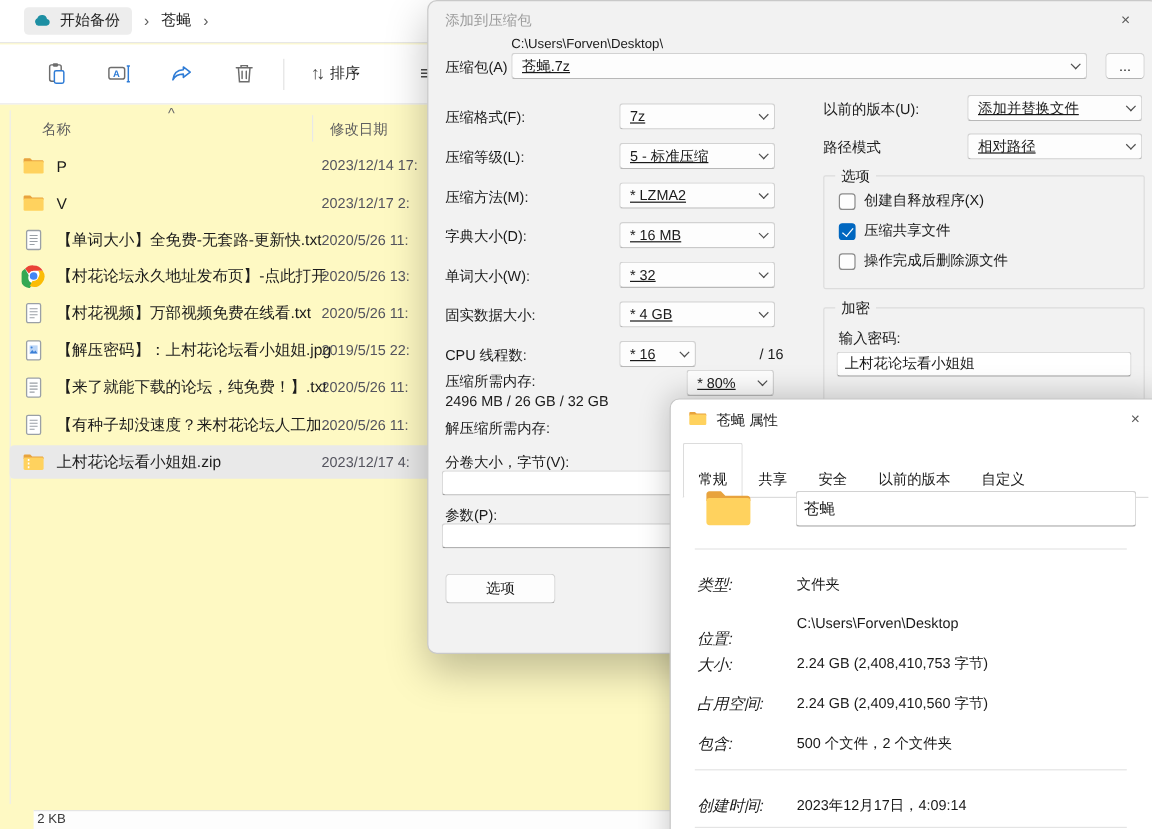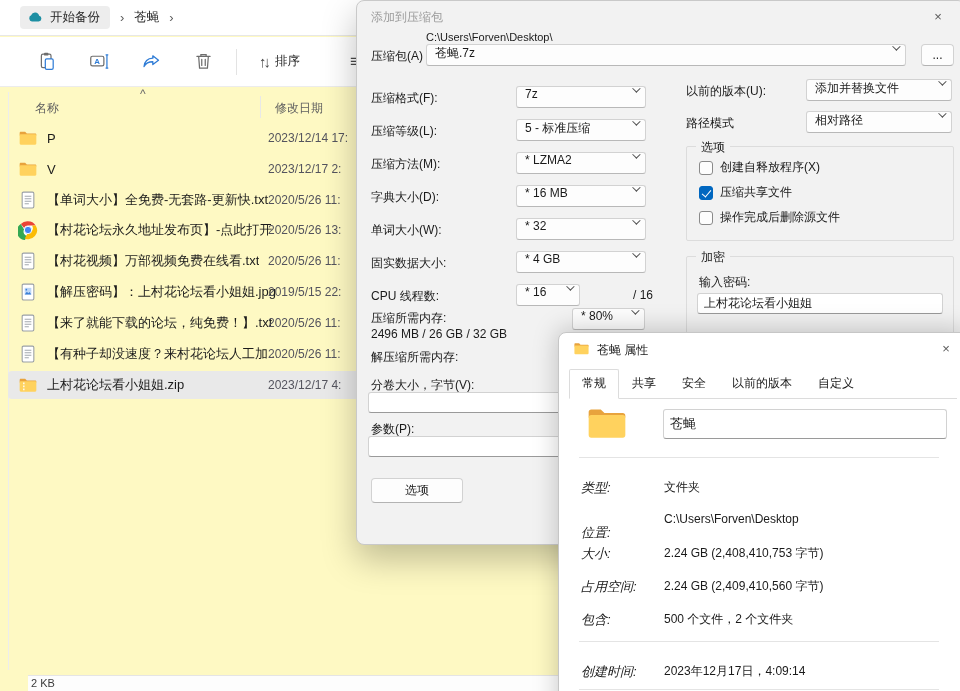--- a/index.html
+++ b/index.html
@@ -38,22 +38,22 @@
   .fname { margin-left:9px; font-size:13px; color:#1c1c1c; white-space:nowrap; overflow:hidden; max-width:230px; }
   .fdate { position:absolute; left:260px; font-size:12px; color:#54545e; white-space:nowrap; }
 
   .statusbar { position:absolute; left:0; bottom:0; width:960px; height:16px; background:#fdfdfd;
     border-top:1px solid #e5e5e5; font-size:11px; color:#3c3c3c; padding:1px 0 0 3px;margin-left:28px; }
 
   
   .dlg-close { position:absolute; top:6px; width:18px; height:18px; display:flex; align-items:center;
     justify-content:center; color:#5a5a5a; font-size:13px; }
   .dd { position:absolute; height:22px; background:#fdfdfd; border:1px solid #d2d2d2; border-bottom-color:#b8b8b8;
-    border-radius:3px; display:flex; justify-content:space-between; padding:0 7px 0 8px;
-    font-size:12px; color:#1a1a1a; }
+    border-radius:3px; display:flex; align-items:center; justify-content:space-between; padding:0 7px 0 8px;
+    font-size:12px; color:#1a1a1a;text-decoration:underline; }
   .chev { width:6px; height:6px; border-right:1.3px solid #4d4d4d; border-bottom:1.3px solid #4d4d4d;
     transform:rotate(45deg) translateY(-2px); flex:0 0 6px; }
   .txtinput { position:absolute; height:21px; background:#fff; border:1px solid #d2d2d2; border-bottom-color:#9a9a9a;
     border-radius:3px; font-size:12px; padding:0 6px; color:#1a1a1a; font-family:"Liberation Sans",sans-serif; }
   .lbl { position:absolute; font-size:12px; color:#1a1a1a; white-space:nowrap; }
 
   
   .sevenzip { position:absolute; left:356px; top:0; width:610px; height:545px; background:#f2f2f2;
     border:1px solid #c9c9c9; border-radius:8px; box-shadow:0 14px 34px rgba(0,0,0,.25); z-index:2; }
   .sz-title { position:absolute; left:14px; top:8px; font-size:12px; color:#9b9b9b; }
@@ -67,21 +67,21 @@
   .cb-label { font-size:12px; color:#1a1a1a; white-space:nowrap; }
   .btn { position:absolute; background:#fdfdfd; border:1px solid #d2d2d2; border-bottom-color:#b3b3b3;
     border-radius:4px; font-size:12px; color:#1a1a1a; display:flex; align-items:center; justify-content:center; }
 
   
   .props { position:absolute; left:558px; top:332px; width:410px; height:400px; background:#fff;
     border:1px solid #c6c6c6; border-radius:8px 8px 0 0; box-shadow:0 -2px 26px rgba(0,0,0,.22); z-index:3; }
   .pr-title { position:absolute; left:38px; top:9px; font-size:12px; color:#1a1a1a; }
   .pr-title-icon { position:absolute; left:14px; top:7px; width:17px; height:17px; }
   .pr-tabs { position:absolute; left:10px; top:36px; width:388px; display:flex; border-bottom:1px solid #dcdcdc; }
-  .tab { font-size:12px; color:#1a1a1a; padding:5px 12px 6px; border:1px solid transparent; margin-bottom:-1px; }
+  .tab { font-size:12px; color:#1a1a1a; padding:21px 12px 6px; border:1px solid transparent; margin-bottom:-1px; }
   .tab.active { background:#fff; border-color:#dcdcdc; border-bottom-color:#fff; border-radius:2px 2px 0 0; }
   .pr-row-label { position:absolute; left:22px; font-size:13px; color:#1a1a1a;font-style:italic; }
   .pr-row-value { position:absolute; left:105px; font-size:12px; color:#1a1a1a; white-space:nowrap; }
   .pr-sep { position:absolute; left:20px; width:360px; height:1px; background:#e4e4e4; }
 </style>
 </head>
 <body>
 
 <svg width="0" height="0" style="position:absolute">
   <defs>

